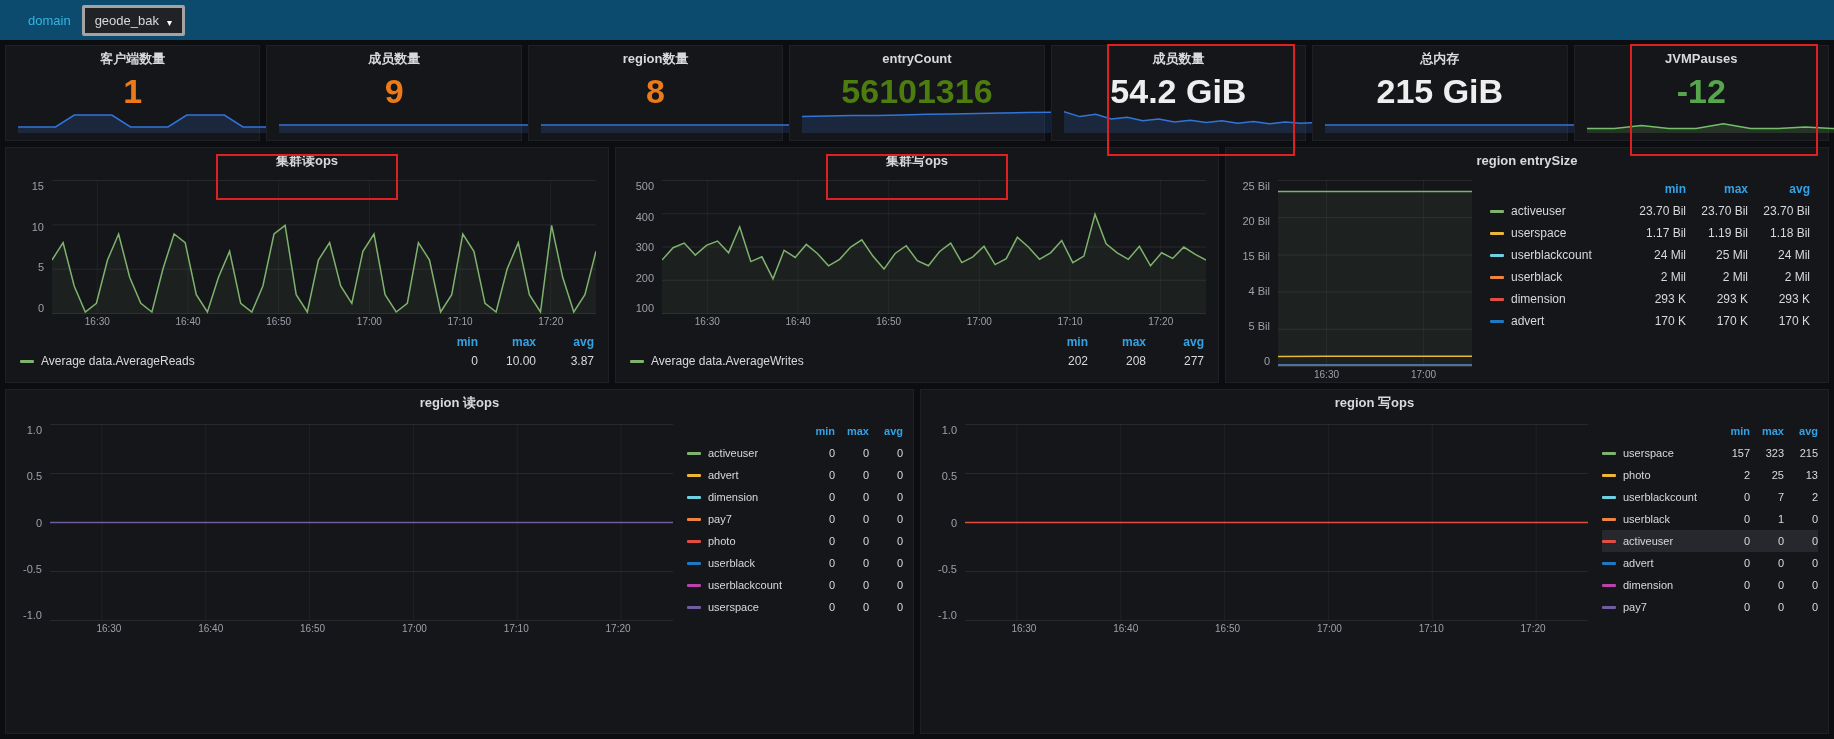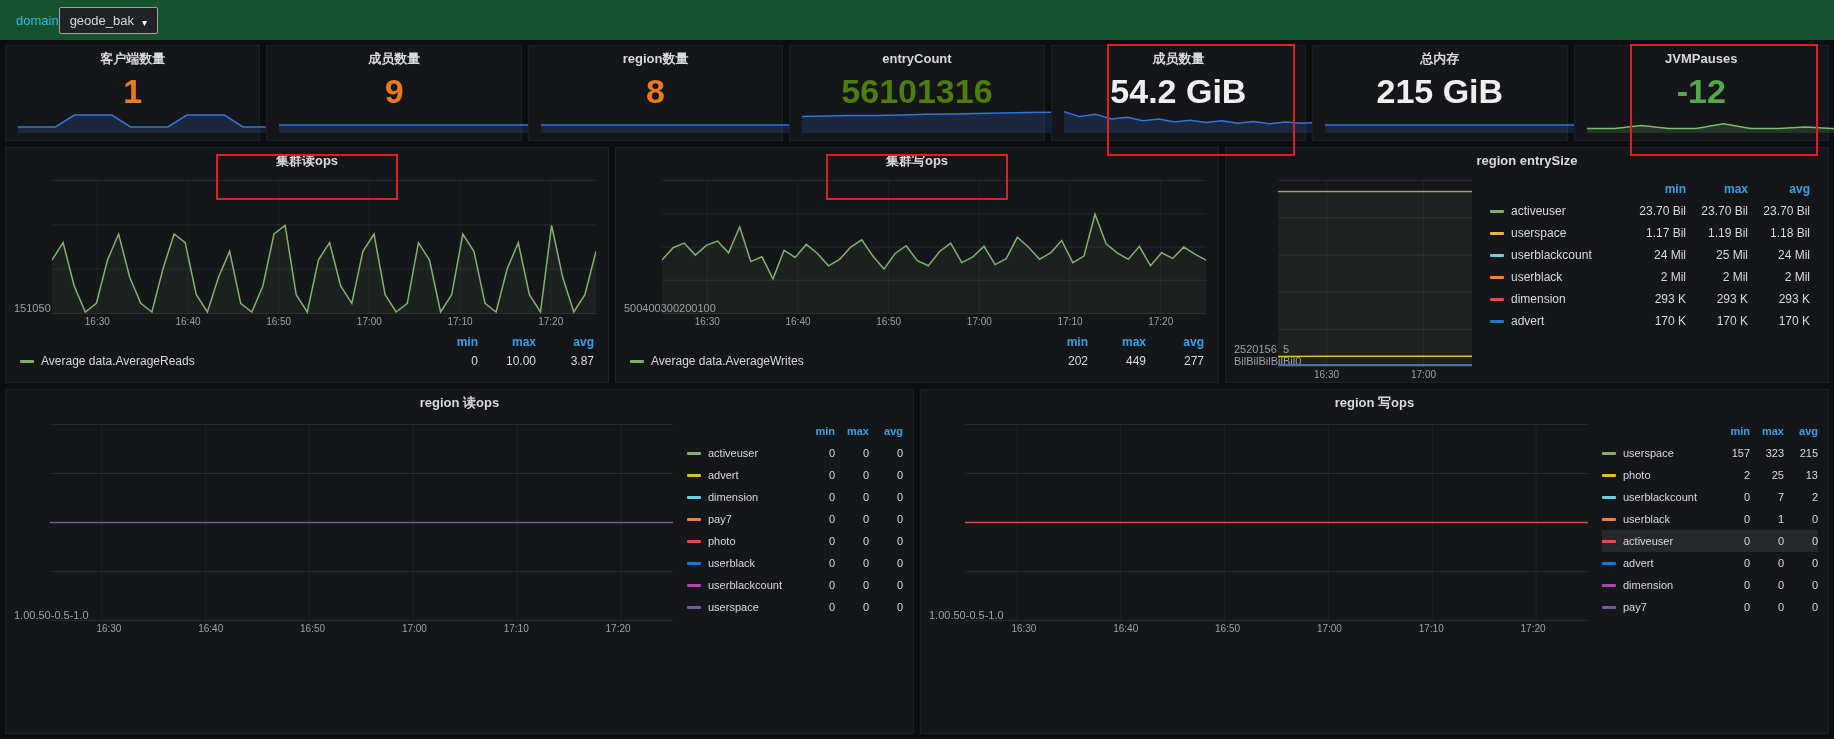--- a/index.html
+++ b/index.html
@@ -1,20 +1,20 @@
 <!DOCTYPE html>
 <html><head>
 <meta charset="utf-8">
 <style>
   * { box-sizing: border-box; }
   html,body { margin:0; padding:0; width:1834px; height:739px; background:#0c0d10; overflow:hidden;
               font-family:"Liberation Sans", sans-serif; color:#d8d9da; }
-  .topbar { height:40px; background:#14532d; display:flex; align-items:center; padding:0 16px; gap:0; }
+  .topbar { height:40px; background:#0c4a6e; display:flex; align-items:center; padding:0 28px; gap:11px; }
   .var-label { color:#33b5e5; font-size:13px; }
-  .var-dropdown { background:#202226; border:1px solid #a3a3a3; color:#d8d9da; font-size:13px;
+  .var-dropdown { background:#202226; border:3px solid #a3a3a3; color:#d8d9da; font-size:13px;
                   padding:5px 10px; border-radius:2px; display:flex; align-items:flex-end; gap:8px; cursor:pointer; }
   .var-dropdown .caret { font-size:10px; color:#ffffff; }
 
   .dashboard { padding:5px; display:flex; flex-direction:column; gap:6px; height:699px; }
   .row { display:flex; gap:6px; }
   .row1 { height:96px; }
   .row2 { height:236px; }
   .row3 { flex:1; }
 
   .panel { background:#15161a; border:1px solid #1e2025; position:relative; flex:1 1 0; min-width:0; }
@@ -26,21 +26,21 @@
   .spark { position:absolute; left:12px; right:12px; bottom:7px; height:28px; display:block; }
 
   
   .anno { position:absolute; left:22%; right:4%; top:-2px; height:112px;
           border:2px solid #e02020; z-index:6; pointer-events:none; }
   .anno-title { position:absolute; top:6px; left:50%; transform:translateX(-50%); width:182px; height:46px;
           border:2px solid #e02020; z-index:6; pointer-events:none; }
 
   
   .chart-area { display:flex; height:140px; padding:6px 12px 0 8px; }
-  .y-axis { width:38px; display:flex; flex-direction:row; justify-content:space-between;
+  .y-axis { width:38px; display:flex; flex-direction:column; justify-content:space-between;
             align-items:flex-end; padding-right:8px; font-size:11px; color:#9da0a8; }
   .chart { flex:1; height:100%; display:block; min-width:0; }
   .x-axis { display:flex; margin:2px 12px 0 46px; font-size:10px; color:#9da0a8; }
   .x-axis span { flex:1; text-align:center; }
 
   .legend { margin-top:6px; padding:0 14px; }
   .lrow { display:flex; align-items:center; height:20px; font-size:12px; }
   .lheader { height:18px; }
   .lspace { flex:1; }
   .hdr { color:#33a2e5; font-weight:700; }
@@ -255,38 +255,38 @@
           <span class="lval hdr">min</span>
           <span class="lval hdr">max</span>
           <span class="lval hdr">avg</span>
         </div>
         <div>
 
             <div class="lrow">
               <span class="ldash" style="background: rgb(126, 178, 109);"></span>
               <span class="lname">Average data.AverageWrites</span>
               <span class="lval">202</span>
-              <span class="lval">449</span>
+              <span class="lval">208</span>
               <span class="lval">277</span>
             </div>
           </div>
       </div>
     </div>
 
     <div class="panel">
       <div class="panel-title">region entrySize</div>
       <div class="es-body">
         <div class="es-chart-block">
           <div class="chart-area">
             <div class="y-axis">
 
             <span>25 Bil</span>
                 <span>20 Bil</span>
                 <span>15 Bil</span>
-                <span>6 Bil</span>
+                <span>4 Bil</span>
                 <span>5 Bil</span>
                 <span>0</span>
               </div>
             <svg class="chart" viewBox="0 0 194 186" preserveAspectRatio="none">
                 <line x1="0" y1="0.5" x2="194" y2="0.5" stroke="rgba(255,255,255,0.08)" stroke-width="1"></line>
                 <line x1="0" y1="37.5" x2="194" y2="37.5" stroke="rgba(255,255,255,0.08)" stroke-width="1"></line>
                 <line x1="0" y1="74.5" x2="194" y2="74.5" stroke="rgba(255,255,255,0.08)" stroke-width="1"></line>
                 <line x1="0" y1="111.5" x2="194" y2="111.5" stroke="rgba(255,255,255,0.08)" stroke-width="1"></line>
                 <line x1="0" y1="148.5" x2="194" y2="148.5" stroke="rgba(255,255,255,0.08)" stroke-width="1"></line>
                 <line x1="0" y1="185.5" x2="194" y2="185.5" stroke="rgba(255,255,255,0.08)" stroke-width="1"></line>

